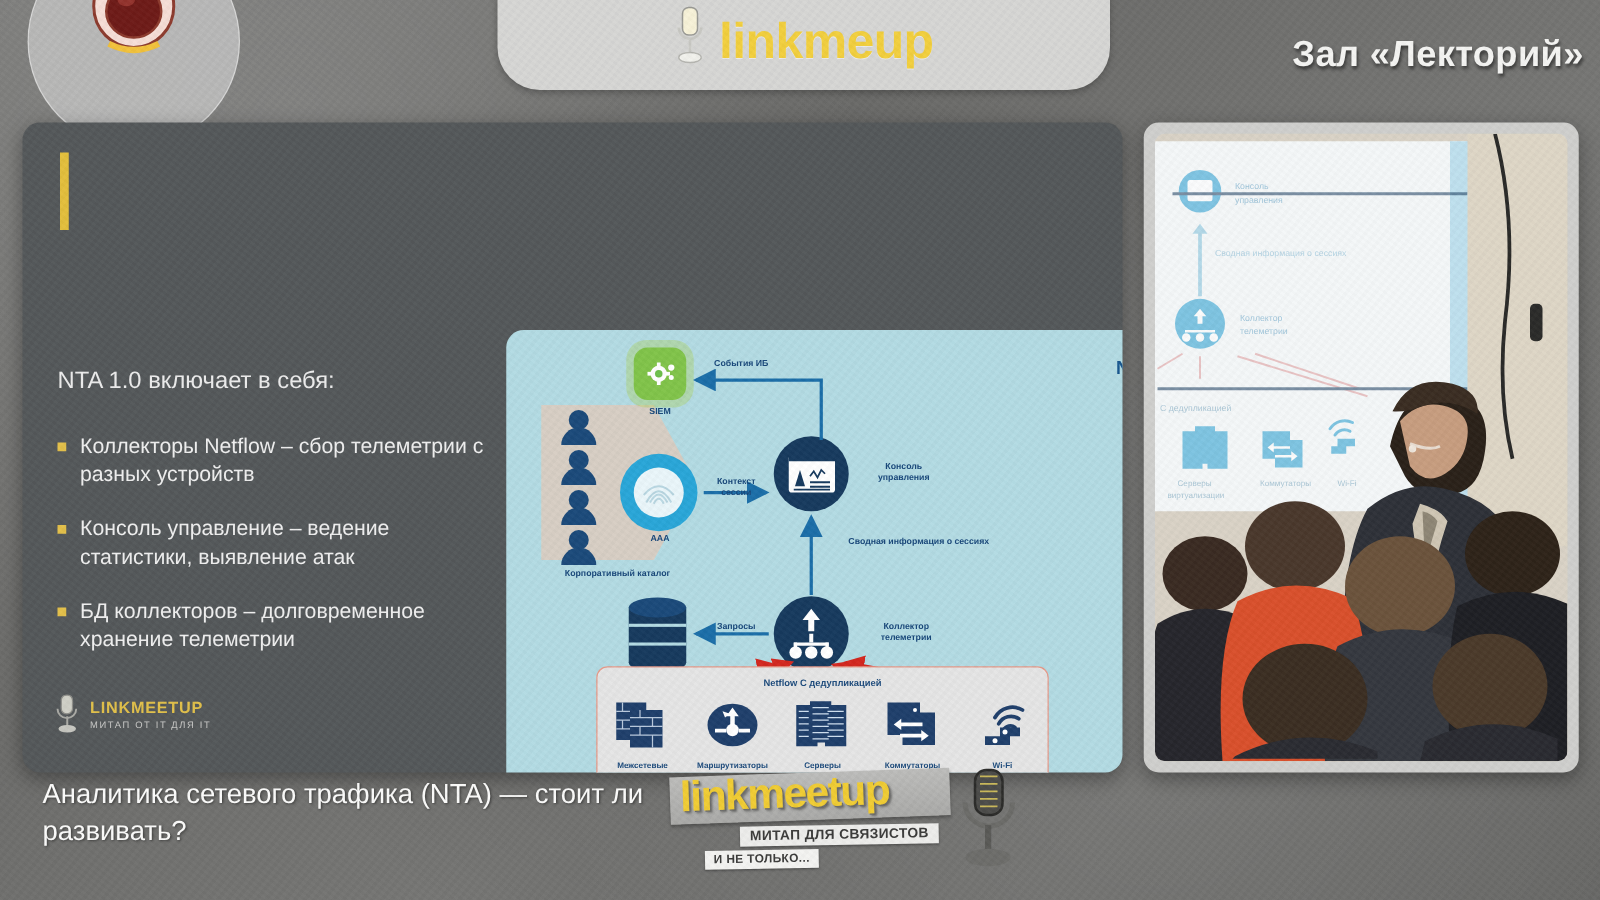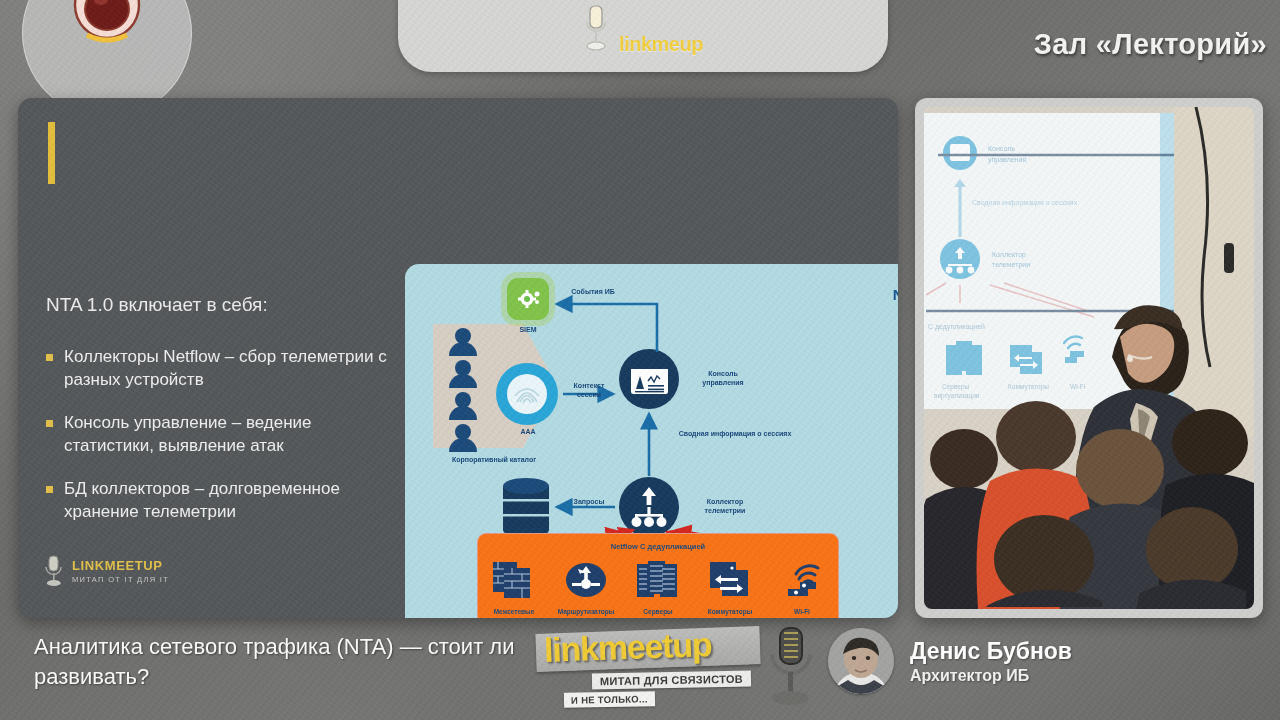--- a/index.html
+++ b/index.html
@@ -40,21 +40,21 @@
   .astro{ position:relative; top:-26px; }
 
   .hdr-panel{
     position:absolute; left:398px; top:-44px; width:490px; height:116px;
     background:#d6d6d4; border-radius:0 0 34px 34px;
     display:flex; align-items:flex-end; justify-content:center; gap:10px;
     padding-bottom:16px;
     box-shadow:0 2px 6px rgba(0,0,0,.25);
   }
   .hdr-panel .lm-text{
-    font-size:20px; font-weight:bold; color:#f2cf3e; letter-spacing:-0.5px;
+    font-size:40px; font-weight:bold; color:#f2cf3e; letter-spacing:-0.5px;
     text-shadow:0 1px 0 rgba(255,255,255,.5);
   }
   .hall-title{
     position:absolute; right:13px; top:28px;
     font-size:29px; font-weight:bold; color:#f4f4f2;
     text-shadow:1px 2px 3px rgba(0,0,0,.55);
     letter-spacing:.3px;
   }
 
   
@@ -95,21 +95,21 @@
   .diagram{
     position:absolute; left:387px; top:166px; width:560px; height:406px;
     background:#b3dbe3; border-radius:14px; overflow:hidden;
   }
   .dg-label{ position:absolute; font-size:7px; font-weight:bold; color:#18477a;
              text-align:center; line-height:1.25; }
   .dg-title{ position:absolute; right:18px; top:22px; font-size:15px;
              font-weight:bold; color:#18578f; }
   .netflow-box{
     position:absolute; left:72px; top:269px; width:362px; height:122px;
-    background:#f97316; border:1.5px solid #e59a8a; border-radius:9px;
+    background:#e5e5e5; border:1.5px solid #e59a8a; border-radius:9px;
   }
   .netflow-box .nf-title{
     position:absolute; top:8px; left:0; right:0; text-align:center;
     font-size:7.5px; font-weight:bold; color:#1d4b7c;
   }
   .devices{
     position:absolute; left:0; right:0; top:26px; height:94px;
     display:flex; justify-content:space-around; align-items:flex-start;
   }
   .dev{ width:66px; text-align:center; }
@@ -121,21 +121,21 @@
     border-radius:12px; background:#cfcfcd; padding:9px;
     box-shadow:0 5px 16px rgba(0,0,0,.35);
   }
   .video-inner{
     position:relative; width:100%; height:100%; border-radius:8px; overflow:hidden;
     background:#d8d3c8;
   }
 
   
   .bottombar{
-    position:absolute; left:0; bottom:4px; width:1280px; height:100px;padding-left:36px;
+    position:absolute; left:0; bottom:16px; width:1280px; height:100px;padding-left:36px;
   }
   .talk-title{
     position:absolute; left:34px; top:16px; width:500px;
     font-size:22px; line-height:1.35; color:#fbfbfa;
     text-shadow:1px 1px 2px rgba(0,0,0,.45);
   }
   .lm-bottom{ position:absolute; left:536px; top:6px; width:240px; height:92px; }
   .lm-tape{
     position:absolute; left:0; top:8px; width:224px; height:38px;
     background:linear-gradient(180deg,#bdbdbb,#a9a9a7);
@@ -527,33 +527,15 @@
         <rect x="16" y="4" width="22" height="36" rx="9" fill="#4c4c4a" stroke="#2b2b29" stroke-width="2"></rect>
         <g stroke="#c9b85a" stroke-width="1.4">
           <path d="M20 9 H34 M20 15 H34 M20 21 H34 M20 27 H34 M20 33 H34"></path>
         </g>
         <path d="M8 30 a19 19 0 0 0 38 0" fill="none" stroke="#6b6b68" stroke-width="4"></path>
         <rect x="24" y="48" width="5" height="22" fill="#5a5a57"></rect>
         <ellipse cx="26.5" cy="74" rx="18" ry="7" fill="#6d6d6a"></ellipse>
       </svg>
     </div>
 
-    <div class="speaker">
-      <div class="avatar">
-        <svg width="66" height="66" viewBox="0 0 66 66">
-          <rect width="66" height="66" fill="#a3a3a1"></rect>
-          <ellipse cx="33" cy="66" rx="26" ry="22" fill="#e9e9e7"></ellipse>
-          <ellipse cx="33" cy="30" rx="17" ry="20" fill="#bfa893"></ellipse>
-          <path d="M15 26 q4 -18 20 -16 q16 2 16 18 q-8 -10 -20 -8 q-10 2 -16 6 z" fill="#2e2a26"></path>
-          <ellipse cx="26" cy="30" rx="2.2" ry="2" fill="#2b2722"></ellipse>
-          <ellipse cx="40" cy="30" rx="2.2" ry="2" fill="#2b2722"></ellipse>
-          <path d="M27 42 q6 4 12 0" stroke="#8a7260" stroke-width="1.6" fill="none"></path>
-          <path d="M20 52 q13 10 26 0 l10 6 v8 H10 v-8 z" fill="#3c4049"></path>
-        </svg>
-      </div>
-      <div>
-        <div class="sp-name">Денис Бубнов</div>
-        <div class="sp-role">Архитектор ИБ</div>
-      </div>
-    </div>
   </div>
 
 </div>
 
 </body></html>

